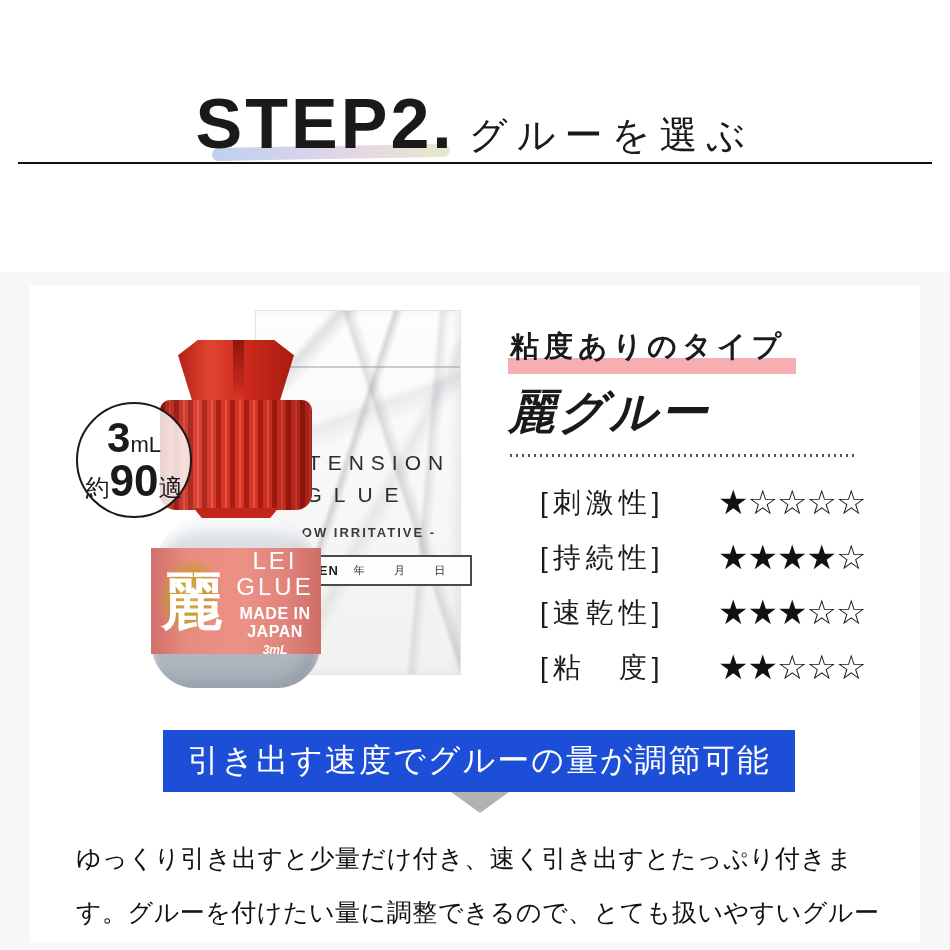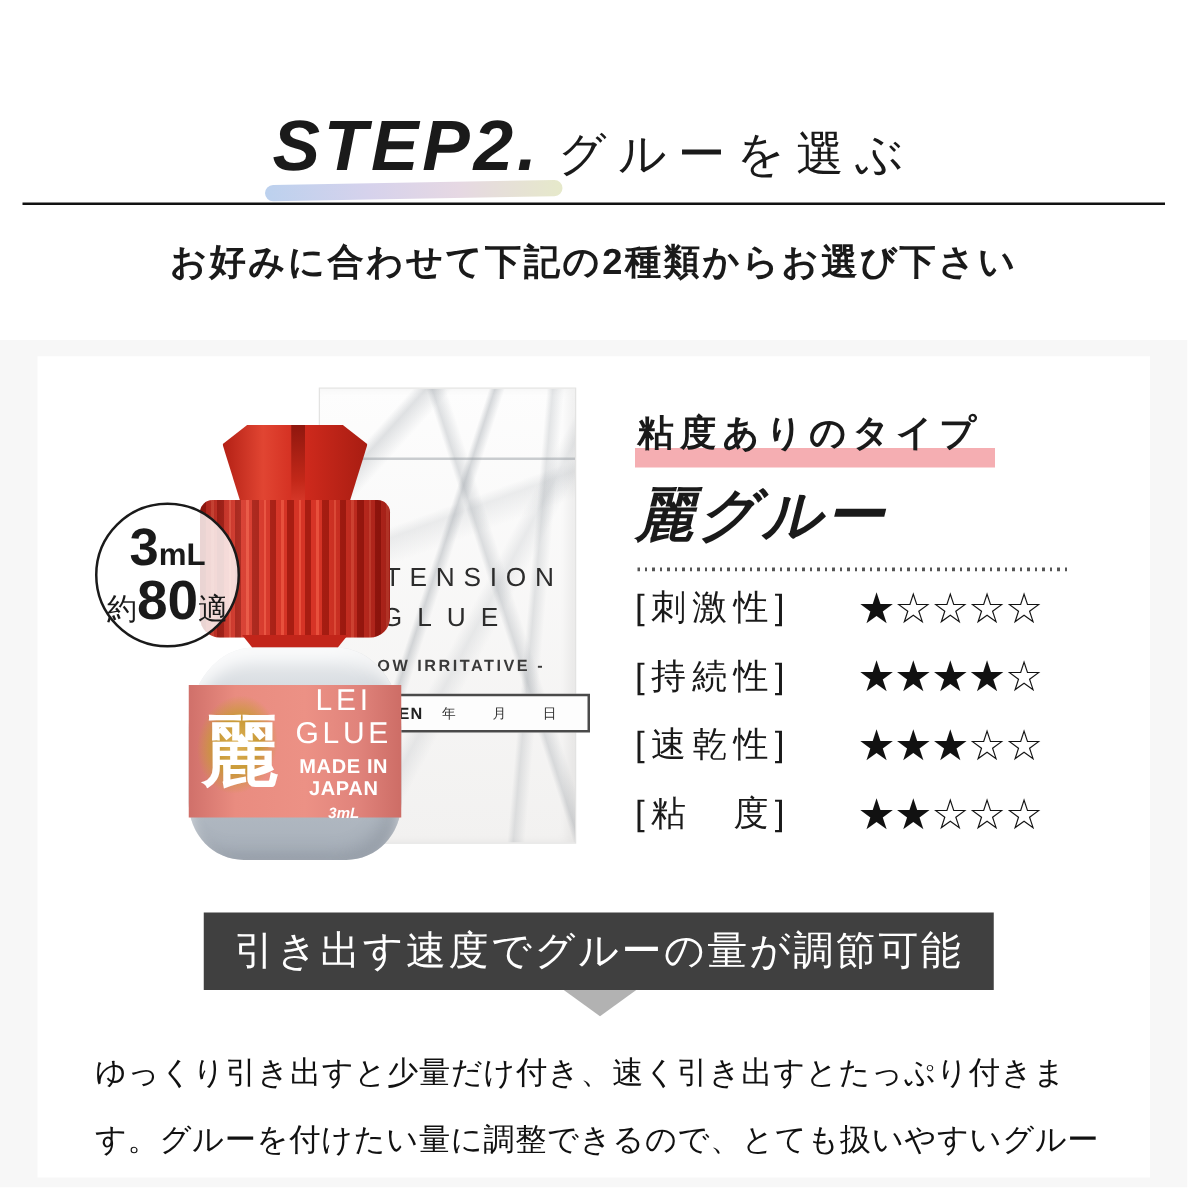--- a/index.html
+++ b/index.html
@@ -3,21 +3,21 @@
 <meta charset="utf-8">
 <style>
   * { margin:0; padding:0; box-sizing:border-box; }
   html,body { width:950px; height:950px; background:#ffffff; overflow:hidden;
     font-family:"Liberation Sans","DejaVu Sans",sans-serif; color:#1a1a1a; }
   .stage { position:relative; width:950px; height:950px; background:#ffffff; }
 
   
   .heading { position:absolute; top:84px; left:0; width:950px; height:72px;
     display:flex; justify-content:center; align-items:baseline; z-index:3; }
-  .step-label { font-size:57px; font-weight:700; font-style:italic; letter-spacing:3px;text-align:center; }
+  .step-label { font-size:70px; font-weight:700; letter-spacing:3px;text-align:center; }
   .step-title { font-size:38px; font-weight:500; letter-spacing:9px; margin-left:14px; }
   .grad-underline { position:absolute; top:146px; left:212px; width:238px; height:13px;
     border-radius:8px; transform:rotate(-1deg); z-index:2;
     background:linear-gradient(90deg,#bcd1ee 0%,#d6d2ec 35%,#e6d8e3 65%,#e6e9ca 100%); }
   .hr { position:absolute; top:162px; left:18px; width:914px; height:2px; background:#111; }
   .subtitle { position:absolute; top:190px; left:0; width:950px; text-align:center;
     font-size:29px; font-weight:600; letter-spacing:2px; }
 
   
   .band { position:absolute; top:272px; left:0; width:950px; height:678px; background:#f7f7f7; }
@@ -79,59 +79,58 @@
   .label-name1 { font-size:24px; font-weight:500; letter-spacing:3px; line-height:26px; }
   .label-name2 { font-size:24px; font-weight:500; letter-spacing:3px; line-height:26px; }
   .label-origin { font-size:16px; font-weight:700; letter-spacing:0.5px; margin-top:5px; }
   .label-vol { font-size:12px; font-weight:600; margin-top:2px;font-style:italic; }
 
   .badge { position:absolute; left:46px; top:117px; width:116px; height:116px; z-index:5;
     background:rgba(255,255,255,.82); border:2px solid #1a1a1a; border-radius:50%;
     display:flex; flex-direction:column; justify-content:center; align-items:center; }
   .badge-row { display:flex; align-items:baseline; line-height:1; }
   .badge-num { font-size:42px; font-weight:700; }
-  .badge-unit { font-size:25px; font-weight:700; }
+  .badge-unit { font-size:22px; font-weight:400; }
   .badge-prefix,.badge-suffix { font-size:24px; font-weight:500; }
   .badge-drops { font-size:44px; font-weight:700; }
 
   
   .info { position:absolute; left:478px; top:0; width:400px; }
   .type-label { position:absolute; top:42px; left:0; font-size:29px; font-weight:700;
     letter-spacing:5px; padding:0 10px 7px 2px;
     background:linear-gradient(to top, #f5aeb2 0 16px, transparent 16px); }
   .product-name { position:absolute; top:96px; left:0; font-size:47px; font-weight:700; letter-spacing:3px;font-style:italic; }
   .dotted { position:absolute; top:169px; left:2px; width:346px; height:3px;
     background:repeating-linear-gradient(90deg,#555 0 2px,transparent 2px 6px); }
   .ratings { position:absolute; top:182px; left:0; width:400px; }
-  .rating-row { display:flex; align-items:flex-start; height:55px; }
+  .rating-row { display:flex; align-items:flex-end; height:55px;margin-left:32px; }
   .rating-label { width:142px; font-size:28px; font-weight:500; letter-spacing:5px; white-space:nowrap; }
   .rating-stars { margin-left:36px; font-size:34px; letter-spacing:-1px; color:#111; white-space:nowrap; }
 
   
   .banner { position:absolute; left:133px; top:445px; width:632px; height:62px;
-    background:#404040; color:#ffffff; display:flex; align-items:center; justify-content:center;
+    background:#1d4ed8; color:#ffffff; display:flex; align-items:center; justify-content:center;
     font-size:32px; font-weight:500; letter-spacing:2px; }
   .banner-arrow { position:absolute; left:421px; top:507px; width:0; height:0;
     border-left:29px solid transparent; border-right:29px solid transparent;
     border-top:21px solid #b2b2b2; }
   .description { position:absolute; left:46px; top:546px; width:818px;
     font-size:25px; line-height:54px; letter-spacing:0.5px; color:#111; }
 </style>
 </head>
 <body>
 
 <div class="stage">
 
   <div class="heading">
     <span class="step-label">STEP2.</span>
     <span class="step-title">グルーを選ぶ</span>
   </div>
   <div class="grad-underline"></div>
   <div class="hr"></div>
-  <div class="subtitle">お好みに合わせて下記の2種類からお選び下さい</div>
 
   <div class="band"></div>
 
   <div class="card">
 
     <div class="photo">
 
       <div class="package">
         <div class="zip-line"></div>
         <div class="pkg-text">
@@ -171,21 +170,21 @@
         </div>
       </div>
 
       <div class="badge">
         <div class="badge-row">
           <span class="badge-num">3</span>
           <span class="badge-unit">mL</span>
         </div>
         <div class="badge-row">
           <span class="badge-prefix">約</span>
-          <span class="badge-drops">80</span>
+          <span class="badge-drops">90</span>
           <span class="badge-suffix">適</span>
         </div>
       </div>
     </div>
 
     <div class="info">
       <div class="type-label">粘度ありのタイプ</div>
       <div class="product-name">麗グルー</div>
       <div class="dotted"></div>
       <div class="ratings">

